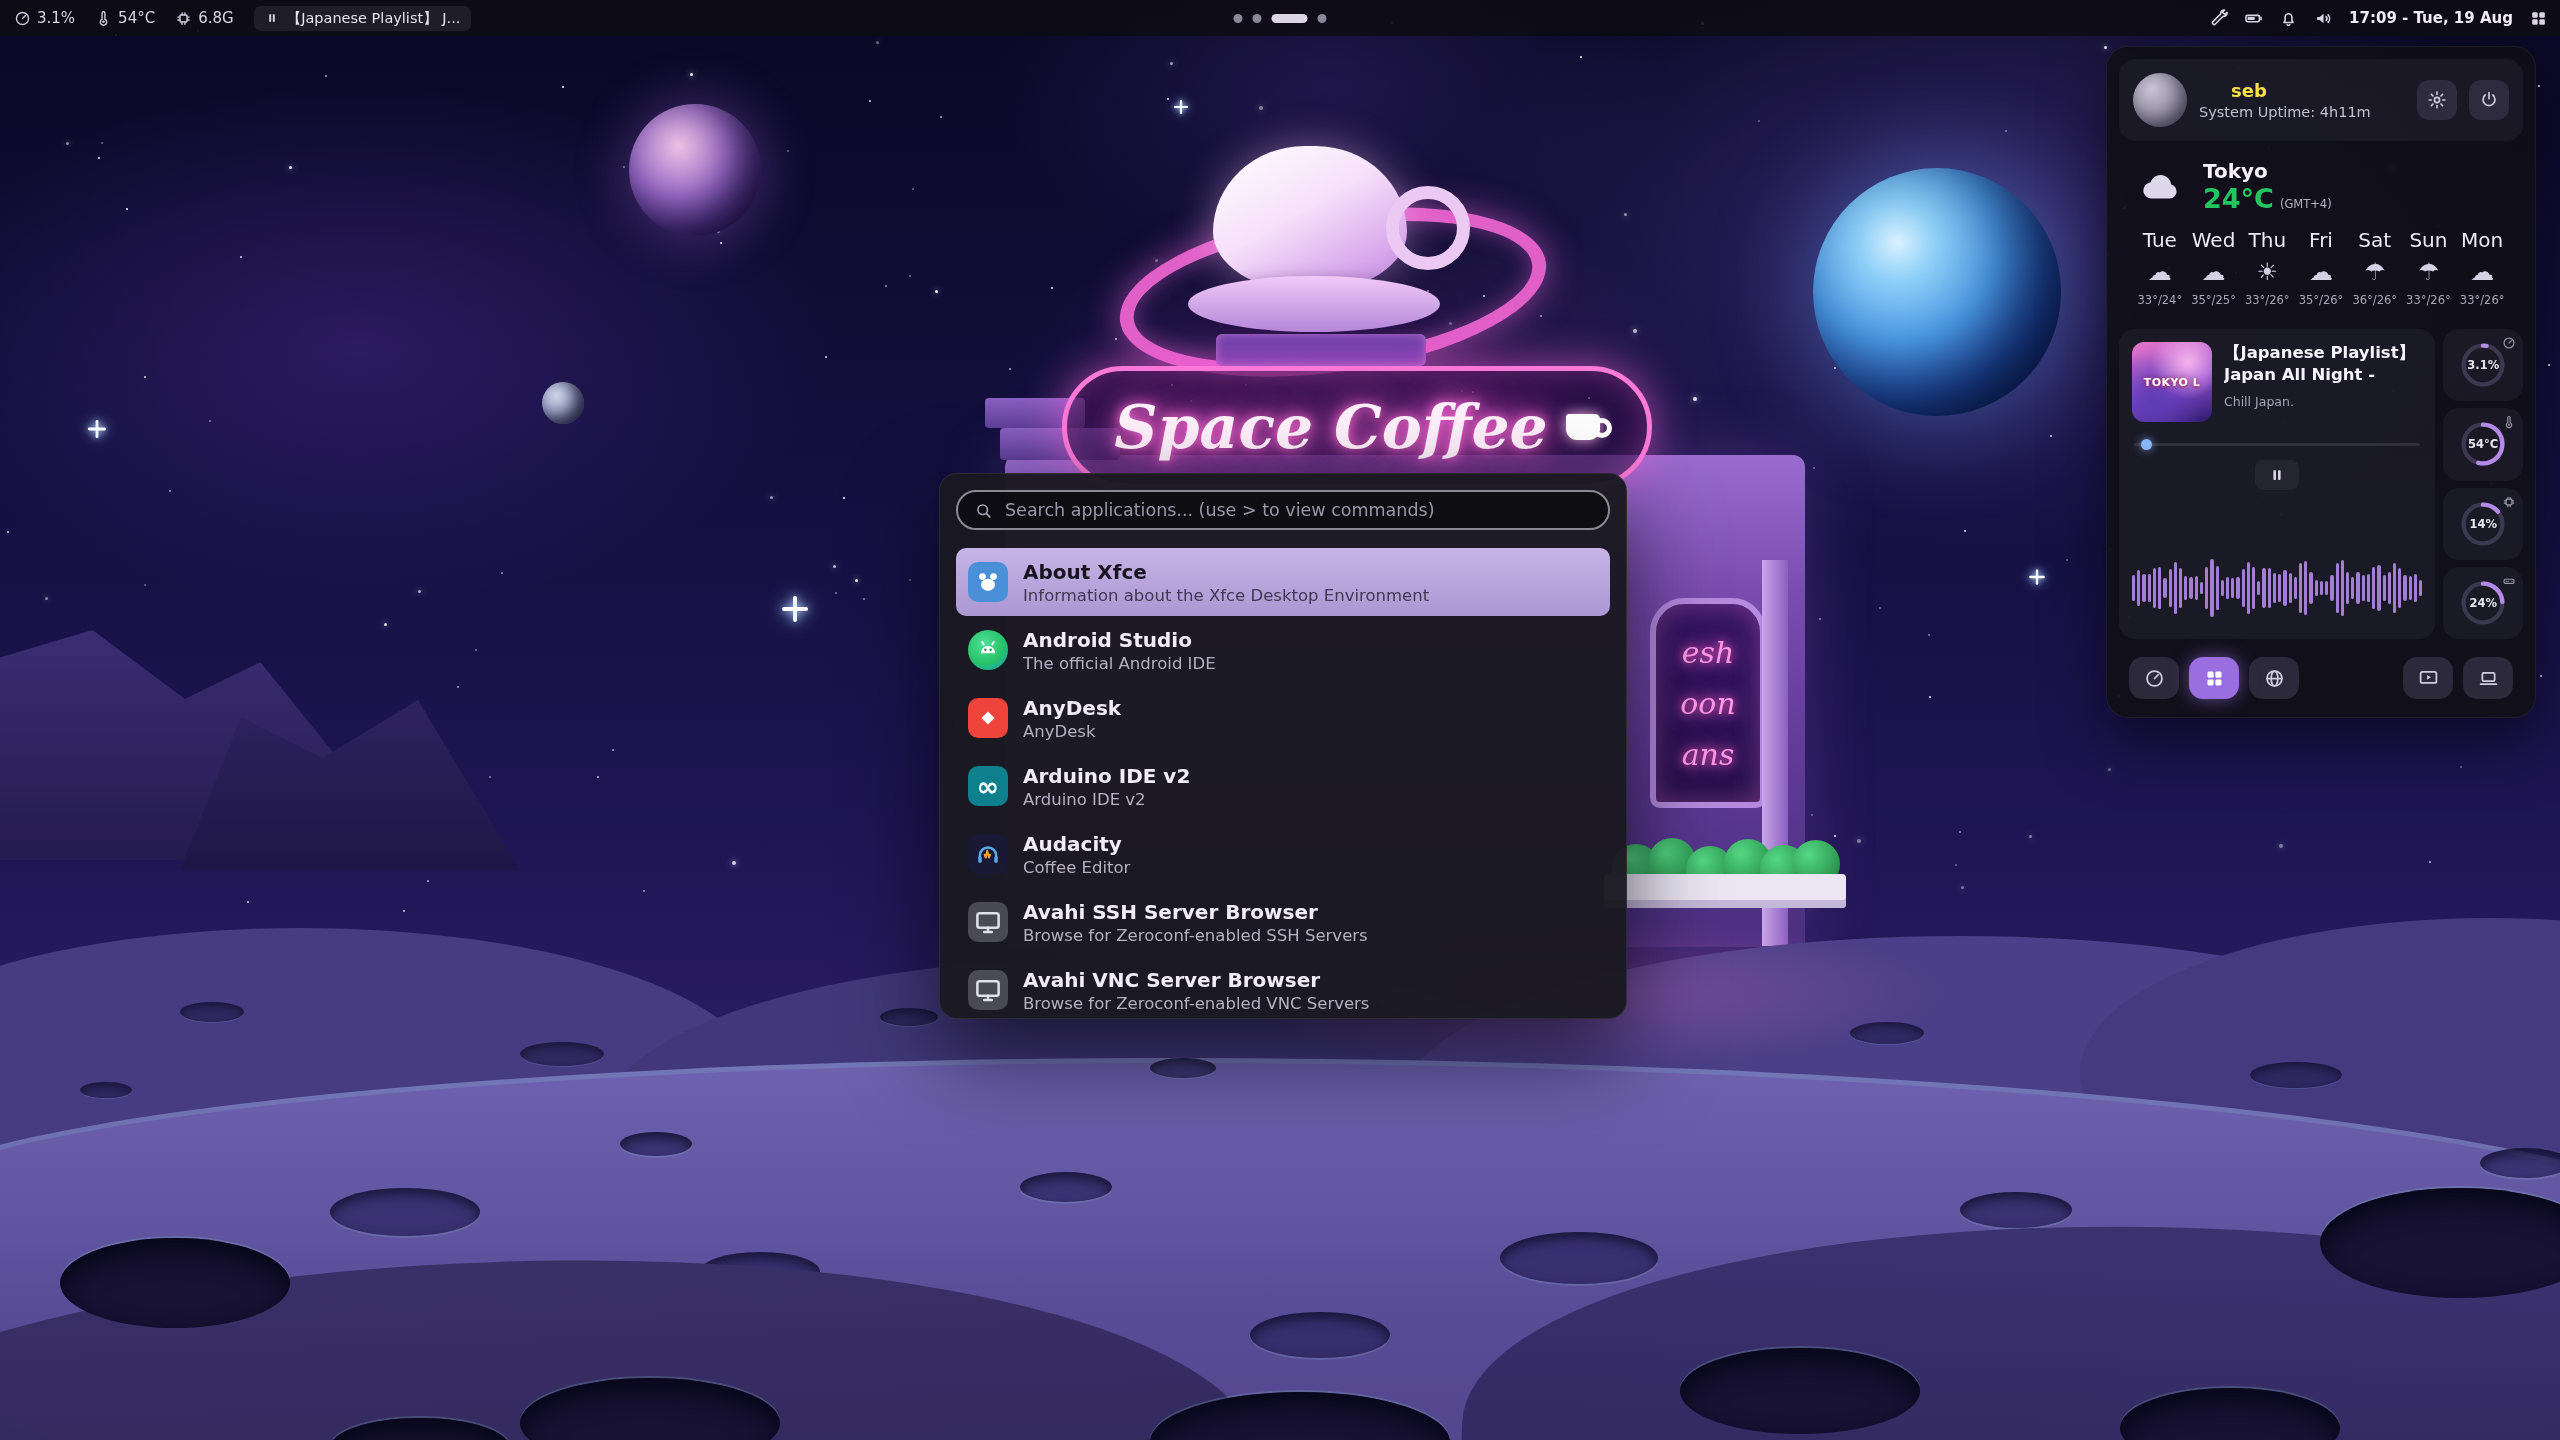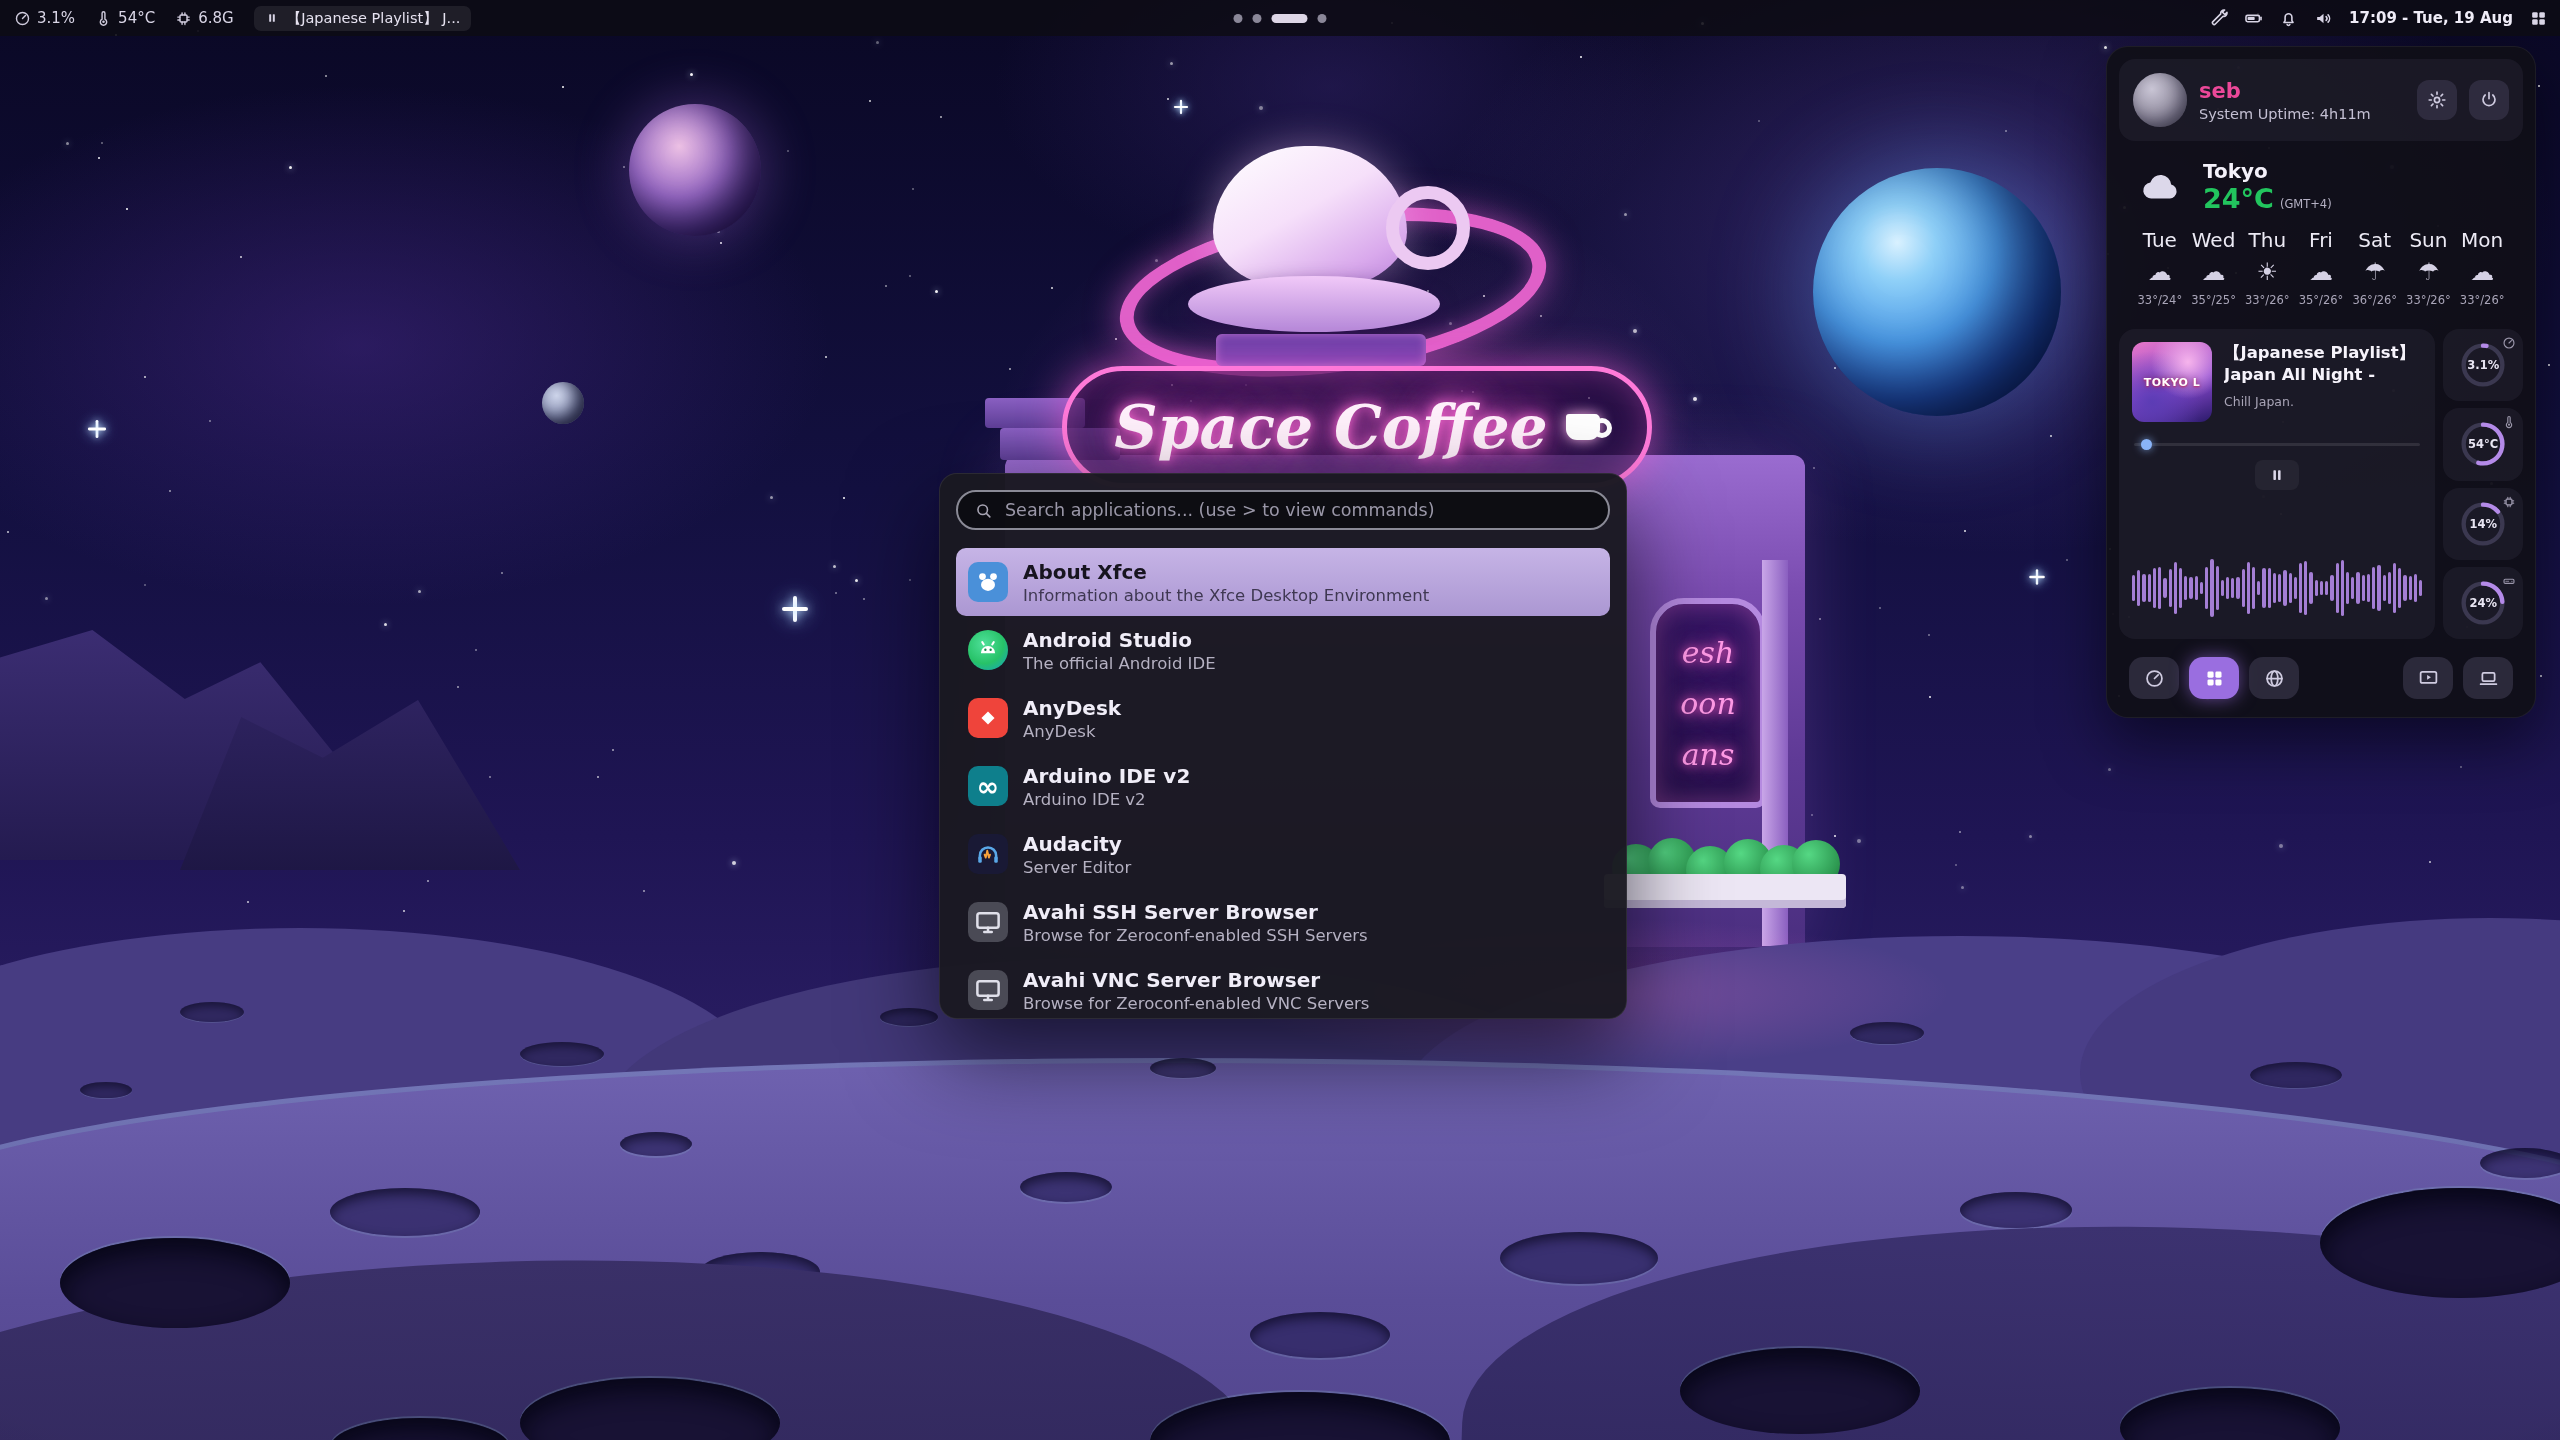--- a/index.html
+++ b/index.html
@@ -132,21 +132,21 @@
   .app-row.selected .app-desc{color:#3f3852;}
 
   
   .panel{position:absolute;left:2106px;top:46px;width:430px;z-index:45;background:rgba(16,15,23,.94);
     border:1px solid rgba(255,255,255,.06);border-radius:22px;padding:12px;box-sizing:border-box;
     display:flex;flex-direction:column;gap:12px;box-shadow:0 24px 60px rgba(0,0,10,.55);}
   .card{background:rgba(40,38,54,.45);border-radius:16px;}
   .user-card{display:flex;align-items:center;gap:12px;padding:14px;}
   .avatar{width:54px;height:54px;border-radius:50%;flex:0 0 auto;
     background:radial-gradient(circle at 35% 30%, #c9c5d5, #8a8598 60%, #55505f);box-shadow:inset -6px -6px 14px rgba(10,10,30,.4);}
-  .user-name{font-size:21px;font-weight:bold;color:#ec4899;}
+  .user-name{font-size:18px;font-weight:bold;color:#fde047;margin-left:32px;}
   .user-uptime{font-size:14.5px;color:#c3bfd2;margin-top:3px;}
   .sq-btn{width:40px;height:40px;border-radius:12px;background:rgba(64,60,84,.55);display:flex;align-items:center;justify-content:center;color:#cfcbe0;}
   .sq-btn .i{width:20px;height:20px;display:block;}
   .user-card .spacer{flex:1;}
 
   .weather{padding:6px 14px 10px;}
   .weather-head{display:flex;align-items:center;gap:14px;}
   .weather-head .i{width:56px;height:42px;color:#dcd8ea;}
   .city{font-size:20px;font-weight:bold;color:#f4f1fa;}
   .temp-row{display:flex;align-items:baseline;gap:6px;}
@@ -573,21 +573,21 @@
           <div class="app-icon" style="background: rgb(25, 25, 53); color: rgb(248, 162, 58);">
             <svg viewBox="0 0 24 24" width="100%" height="100%" fill="none" stroke="currentColor" stroke-width="2" stroke-linecap="round" stroke-linejoin="round">
               <path d="M5.5 15.5v-2.3a6.5 6.5 0 0 1 13 0v2.3" stroke="#5aa8e8"></path>
               <rect x="4.2" y="14" width="2.8" height="5" rx="1" fill="#5aa8e8" stroke="none"></rect>
               <rect x="17" y="14" width="2.8" height="5" rx="1" fill="#5aa8e8" stroke="none"></rect>
               <path d="M9.3 12.5l.9 2.4 1.2-5.6 1.3 5.6.9-2.4" stroke="#f8a23a" stroke-width="1.5"></path>
             </svg>
           </div>
           <div>
             <div class="app-title">Audacity</div>
-            <div class="app-desc">Server Editor</div>
+            <div class="app-desc">Coffee Editor</div>
           </div>
         </div>
         <div class="app-row">
           <div class="app-icon" style="background: rgb(74, 74, 85); color: rgb(224, 224, 234);">
             <svg viewBox="0 0 24 24" width="100%" height="100%" fill="none" stroke="currentColor" stroke-width="2" stroke-linecap="round" stroke-linejoin="round">
               <rect x="3.5" y="5" width="17" height="11.5" rx="1.8"></rect>
               <path d="M9 20h6M12 16.5V20"></path>
             </svg>
           </div>
           <div>

